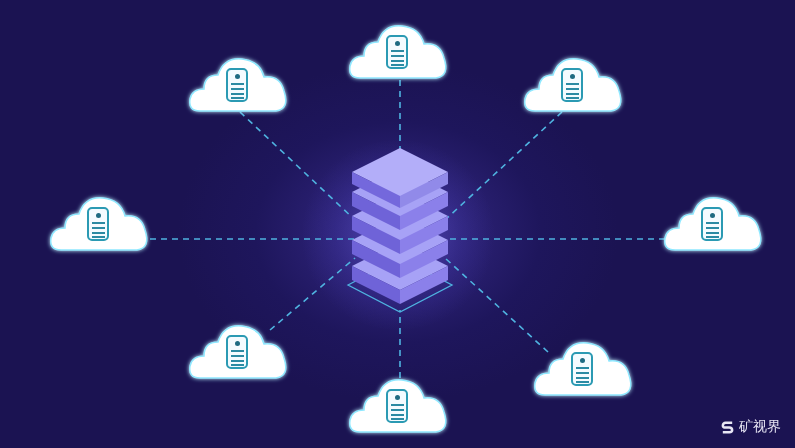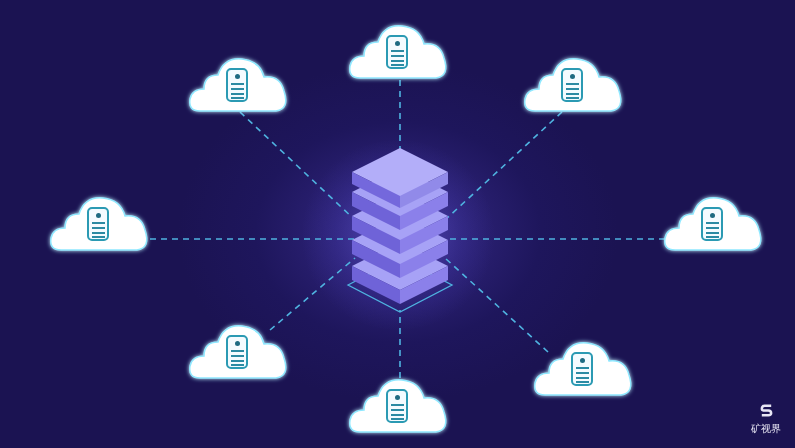--- a/index.html
+++ b/index.html
@@ -9,21 +9,21 @@
   .glow { position:absolute; left:298px; top:140px; width:200px; height:190px; border-radius:50%;
     background: radial-gradient(circle, rgba(130,120,255,0.35) 0%, rgba(90,80,220,0.15) 45%, rgba(0,0,0,0) 70%); }
   svg.links { position:absolute; left:0; top:0; }
   .cloud { position:absolute; width:102px; height:64px; }
   .cloud svg { position:absolute; left:0; top:0; overflow:visible; }
   .server-icon { position:absolute; left:38px; top:17px; width:22px; height:34px; box-sizing:border-box;
     border:2px solid #2b9ab3; border-radius:5px; background:#f4fbff; }
   .server-icon .dot { position:absolute; left:7px; top:4px; width:5px; height:5px; border-radius:50%; background:#1f6b82; }
   .server-icon .bar { position:absolute; left:3px; width:13px; height:2px; background:#2b8aa3; }
   .stack { position:absolute; left:340px; top:140px; width:120px; height:180px; }
-  .watermark { position:absolute; right:14px; bottom:12px; display:flex; align-items:center; gap:4px; color:#e8e6f4; font-size:10px;flex-direction:column; }
+  .watermark { position:absolute; right:14px; bottom:12px; display:flex; align-items:center; gap:4px; color:#e8e6f4; font-size:14px; }
   .wm-logo { width:15px; height:15px; }
 </style>
 </head>
 <body>
 
 <div class="stage">
   <div class="glow"></div>
 
   <svg class="links" width="795" height="448">
     <g stroke="#4fb3e0" stroke-width="1.6" stroke-dasharray="6,5" fill="none">

